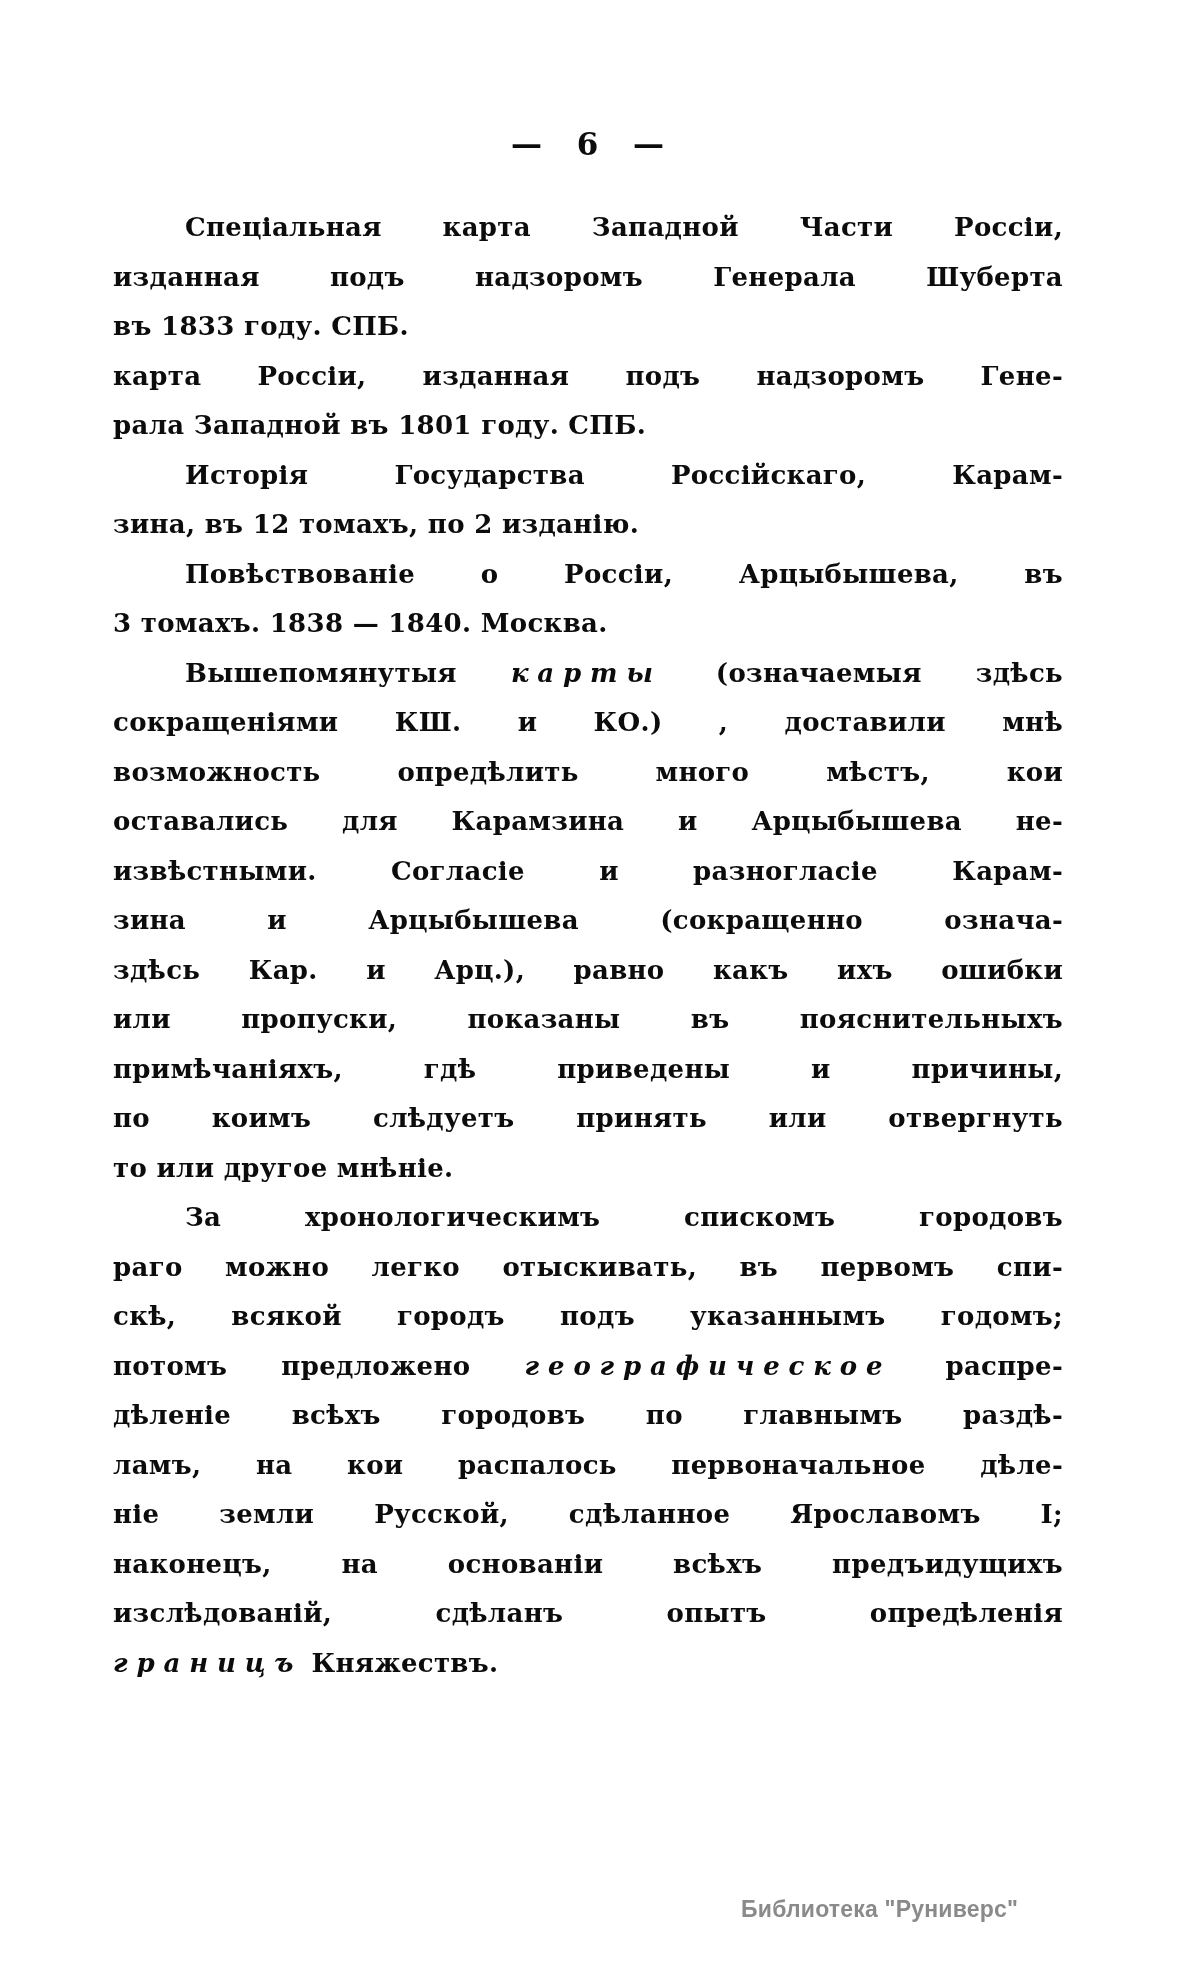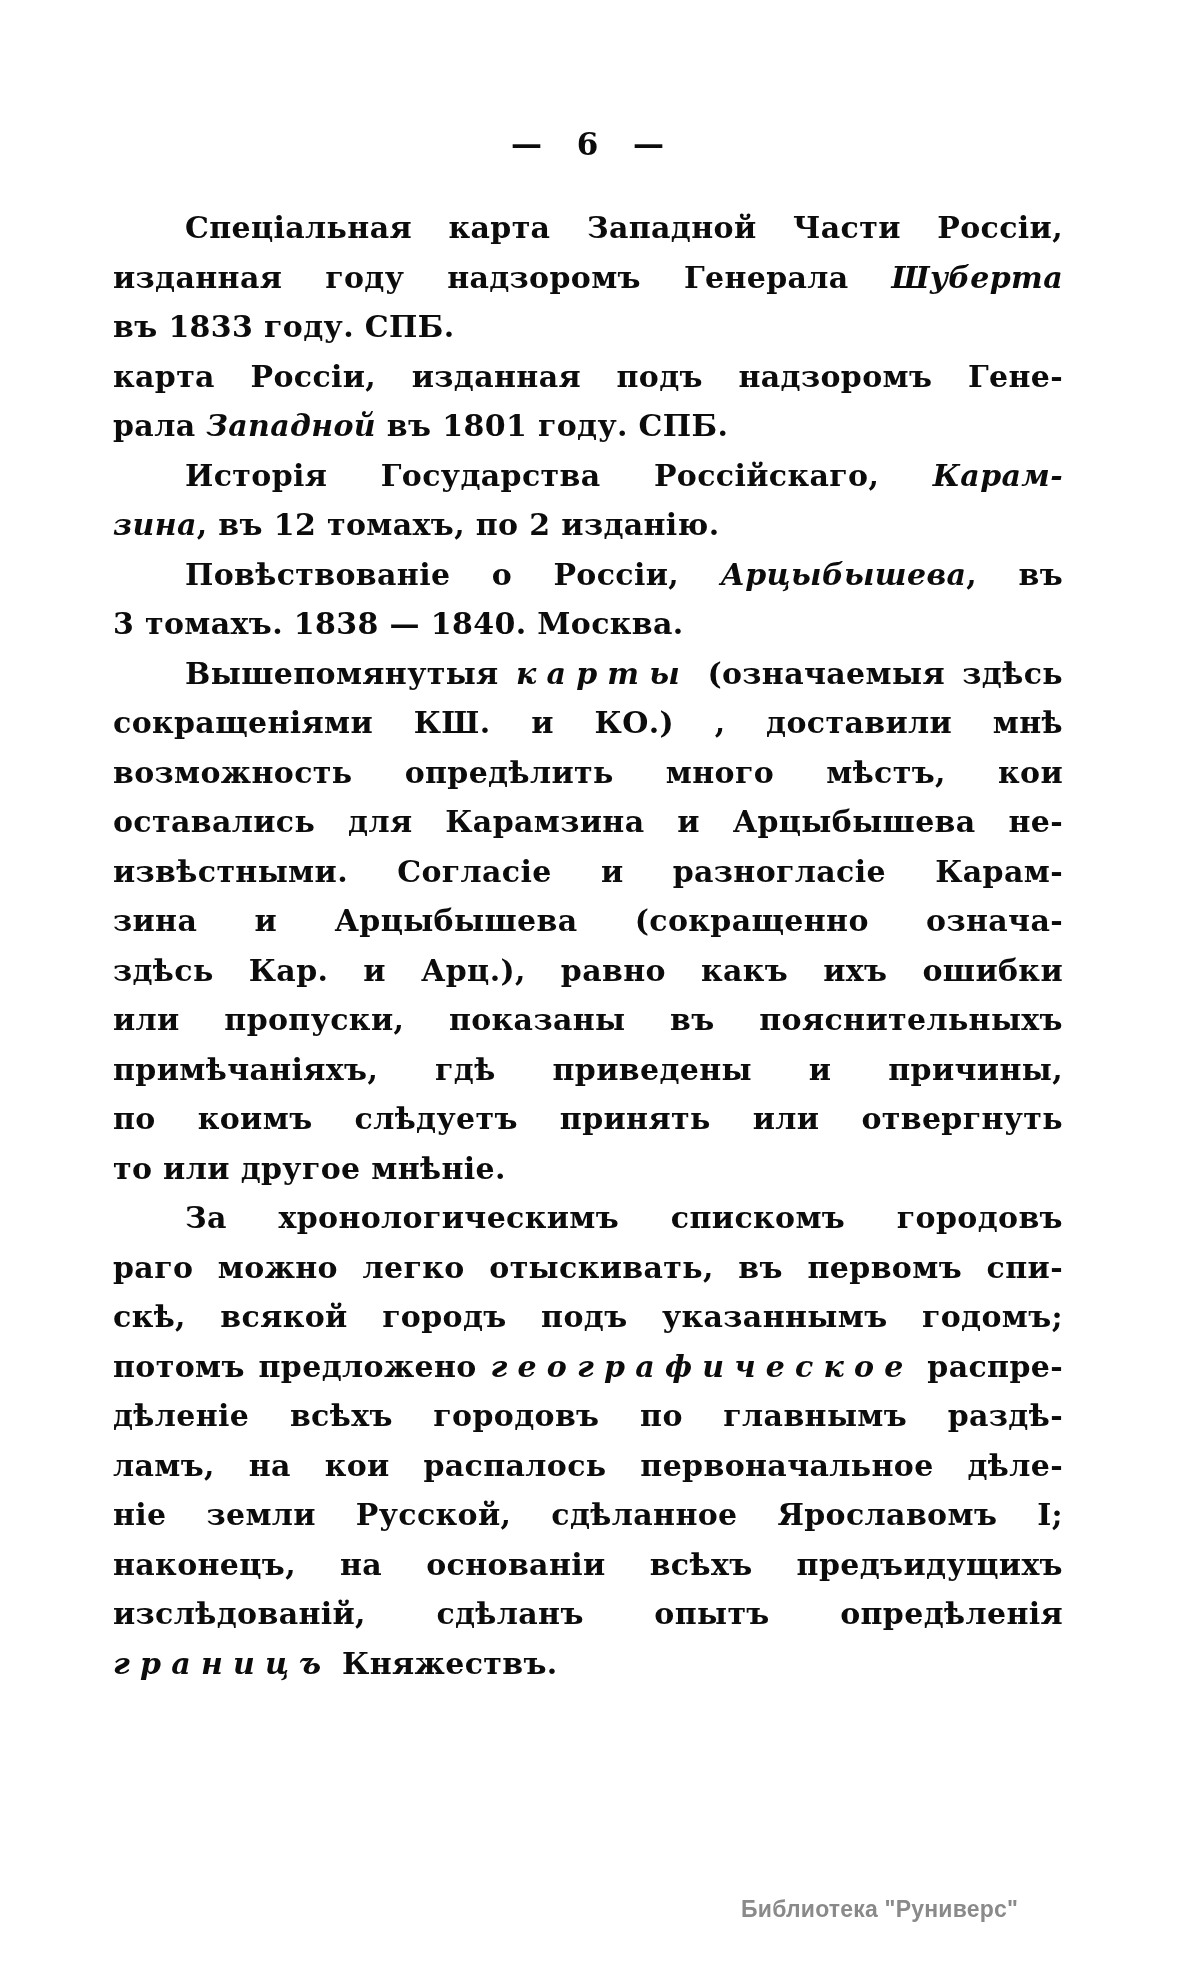--- a/index.html
+++ b/index.html
@@ -25,41 +25,40 @@
     font-size: 31px;
     font-weight: bold;
     word-spacing: 22px;
     letter-spacing: 1px;
   }
   .text-block {
     position: absolute;
     left: 113px;
     top: 203px;
     width: 950px;
-    font-size: 30px;
+    font-size: 26px;
     font-weight: bold;
     letter-spacing: 0.012em;
   }
   .line {
     height: 49.5px;
     line-height: 49.5px;
     text-align: justify;
     text-align-last: justify;
     overflow: hidden;
     white-space: normal;
   }
   .line.last {
     text-align: right;
     text-align-last: left;
   }
   .line.indent {
     text-indent: 72px;
   }
   .italic {
-    font-style: italic;
   }
   .spaced {
     letter-spacing: 0.34em;
     font-style: italic;
   }
   .watermark {
     position: absolute;
     top: 1896px;
     right: 182px;
     font-family: "Liberation Sans", "DejaVu Sans", sans-serif;
@@ -70,21 +69,21 @@
   }
 </style>
 </head>
 <body>
 
 <div class="page">
   <div class="page-number">— 6 —</div>
 
   <div class="text-block">
       <div class="line indent"><span>Спеціальная карта Западной Части Россіи,</span></div>
-      <div class="line"><span>изданная году надзоромъ Генерала </span><span class="italic">Шуберта</span></div>
+      <div class="line"><span>изданная подъ надзоромъ Генерала </span><span class="italic">Шуберта</span></div>
       <div class="line last"><span>въ 1833 году. СПБ.</span></div>
       <div class="line"><span>карта Россіи, изданная подъ надзоромъ Гене-</span></div>
       <div class="line last"><span>рала </span><span class="italic">Западной</span><span> въ 1801 году. СПБ.</span></div>
       <div class="line indent"><span>Исторія Государства Россійскаго, </span><span class="italic">Карам-</span></div>
       <div class="line last"><span class="italic">зина</span><span>, въ 12 томахъ, по 2 изданію.</span></div>
       <div class="line indent"><span>Повѣствованіе о Россіи, </span><span class="italic">Арцыбышева</span><span>, въ</span></div>
       <div class="line last"><span>3 томахъ. 1838 — 1840. Москва.</span></div>
       <div class="line indent"><span>Вышепомянутыя </span><span class="spaced">карты</span><span> (означаемыя здѣсь</span></div>
       <div class="line"><span>сокращеніями КШ. и КО.) , доставили мнѣ</span></div>
       <div class="line"><span>возможность опредѣлить много мѣстъ, кои</span></div>

